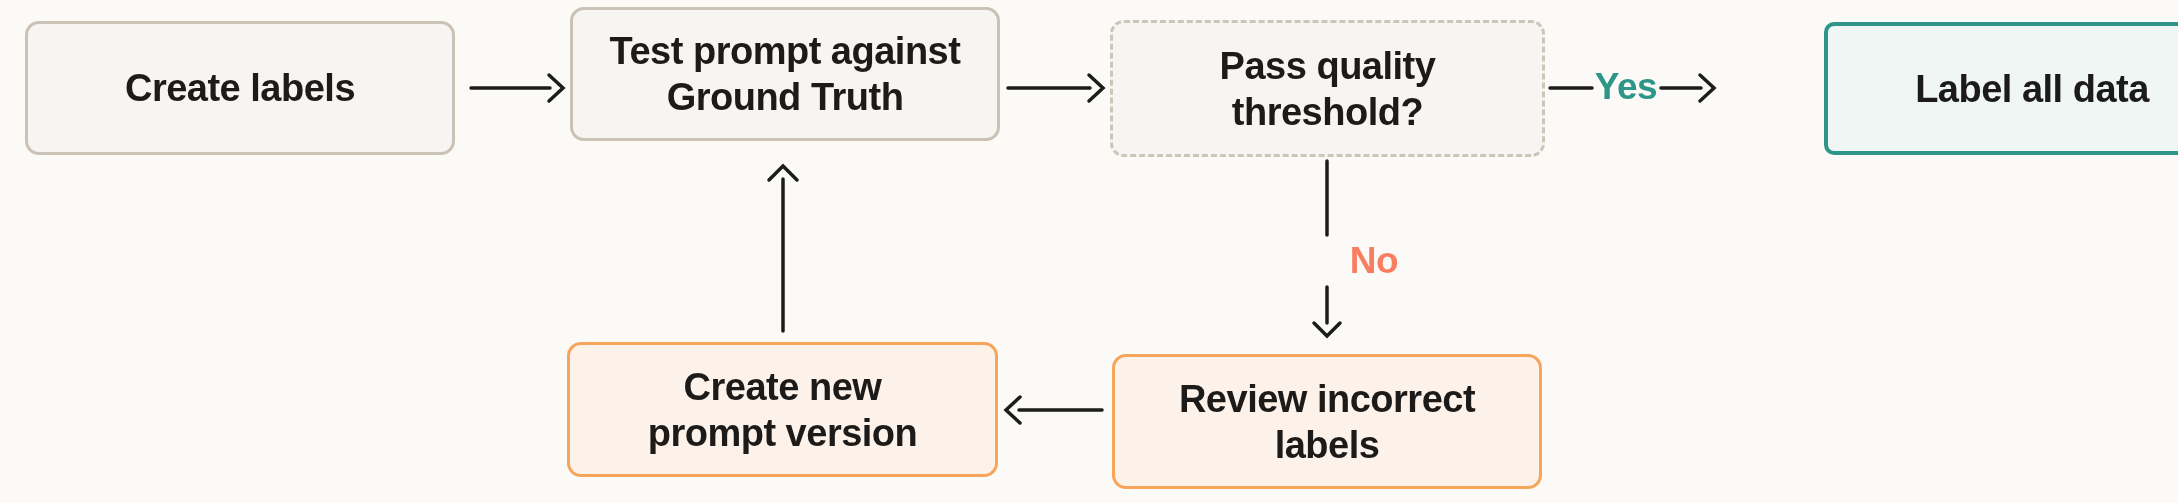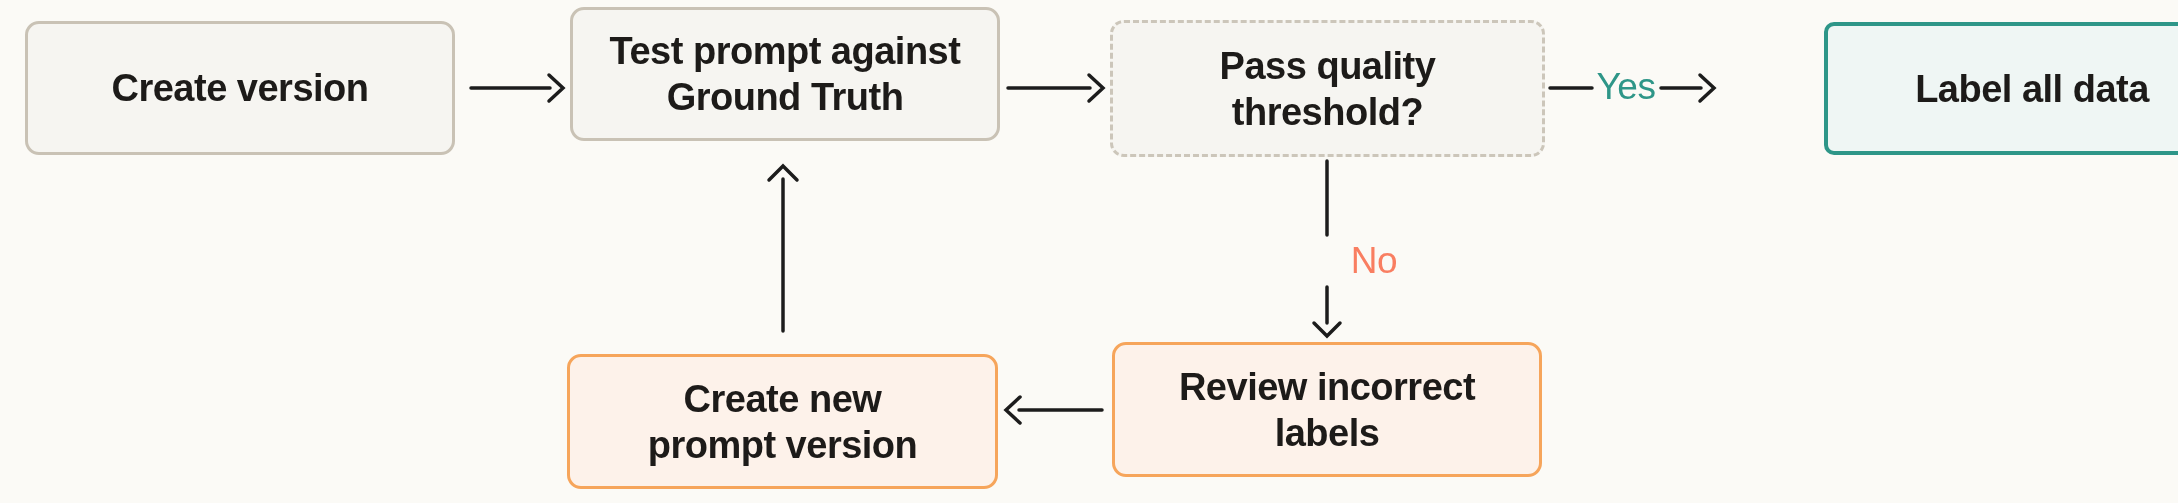--- a/index.html
+++ b/index.html
@@ -51,26 +51,26 @@
     border: 4px solid var(--node_border_teal, #2e9688);
   }
   .node--orange {
     background: var(--node_fill_orange, #fdf2ea);
     border: 3px solid var(--node_border_orange, #f6a55b);
   }
   #node-create-prompt            { left: 25px;   top: 21px;  width: 430px; height: 134px; }
   #node-test-prompt              { left: 570px;  top: 7px;  width: 430px; height: 134px; }
   #node-pass-quality-threshold   { left: 1110px; top: 20px;  width: 435px; height: 137px; }
   #node-label-all-data           { left: 1824px; top: 22px;  width: 416px; height: 133px; border-radius: 10px; }
-  #node-review-incorrect-labels  { left: 1112px; top: 342px; width: 430px; height: 135px; }
-  #node-create-new-prompt-version{ left: 567px;  top: 342px; width: 431px; height: 135px; margin-top: 12px; }
+  #node-review-incorrect-labels  { left: 1112px; top: 354px; width: 430px; height: 135px; }
+  #node-create-new-prompt-version{ left: 567px;  top: 342px; width: 431px; height: 135px; }
   .edge-label {
     position: absolute;
     transform: translate(-50%, -50%);
-    font-weight: 400;
+    font-weight: 700;
     font-size: 37px;
     letter-spacing: -0.5px;
   }
   .edge-label--yes {
     left: 1626px;
     top: 87px;
     color: var(--label_yes, #2e9688);
   }
   .edge-label--no {
     left: 1374px;
@@ -112,21 +112,21 @@
     <g>
       <line x1="1102" y1="410" x2="1019" y2="410"></line>
       <polyline points="1020,397 1006,410 1020,423"></polyline>
     </g>
     <g>
       <line x1="783" y1="331" x2="783" y2="179"></line>
       <polyline points="769,180 783,166 797,180"></polyline>
     </g>
   </svg>
 
-  <div class="node node--neutral" id="node-create-prompt">Create version</div>
+  <div class="node node--neutral" id="node-create-prompt">Create labels</div>
 
   <div class="node node--neutral" id="node-test-prompt">Test prompt against
 Ground Truth</div>
 
   <div class="node node--decision" id="node-pass-quality-threshold">Pass quality
 threshold?</div>
 
   <div class="node node--teal" id="node-label-all-data">Label all data</div>
 
   <div class="node node--orange" id="node-review-incorrect-labels">Review incorrect

